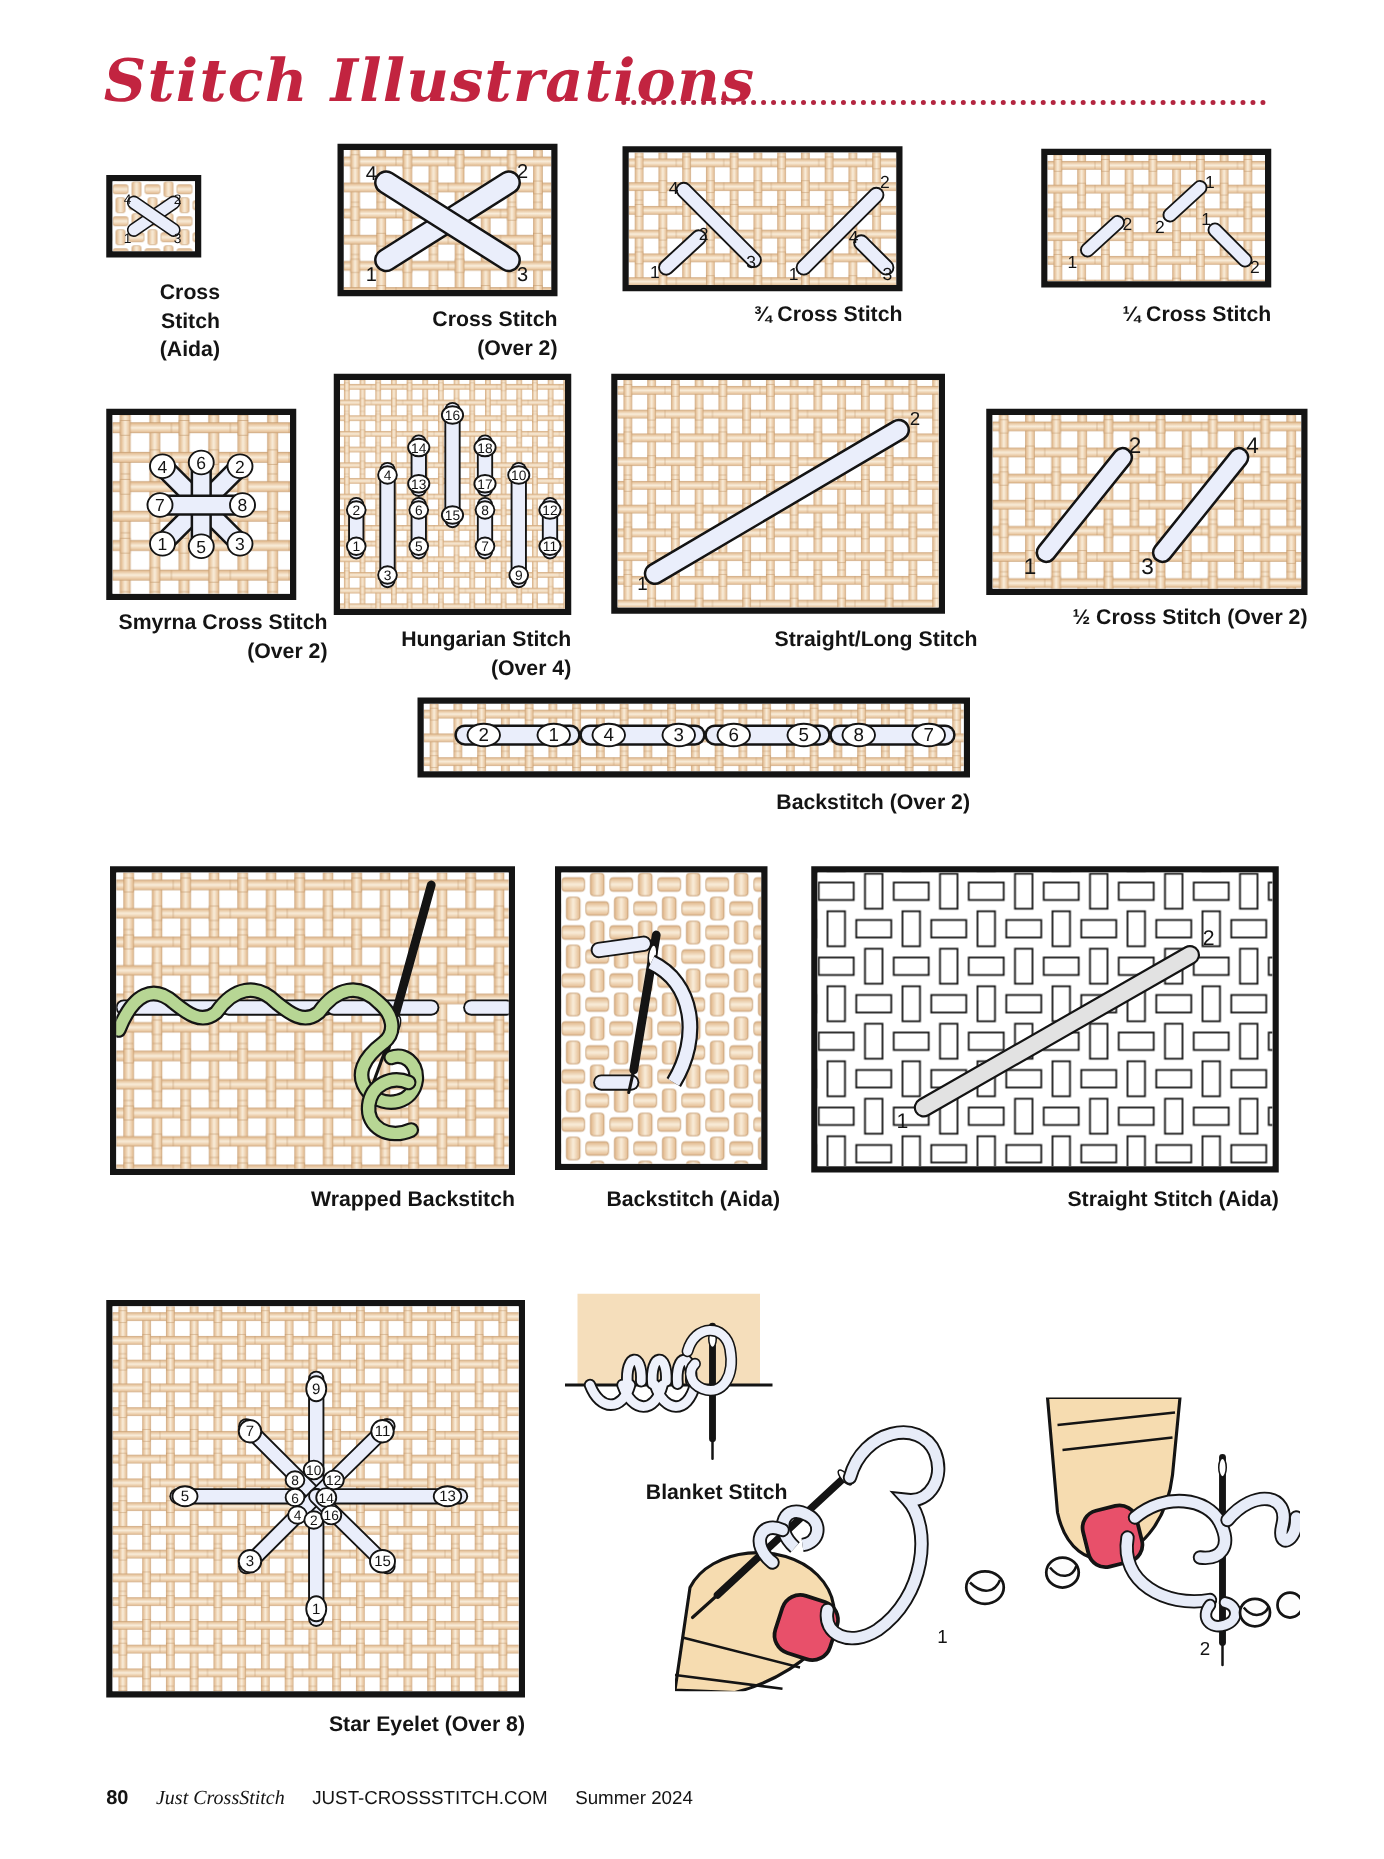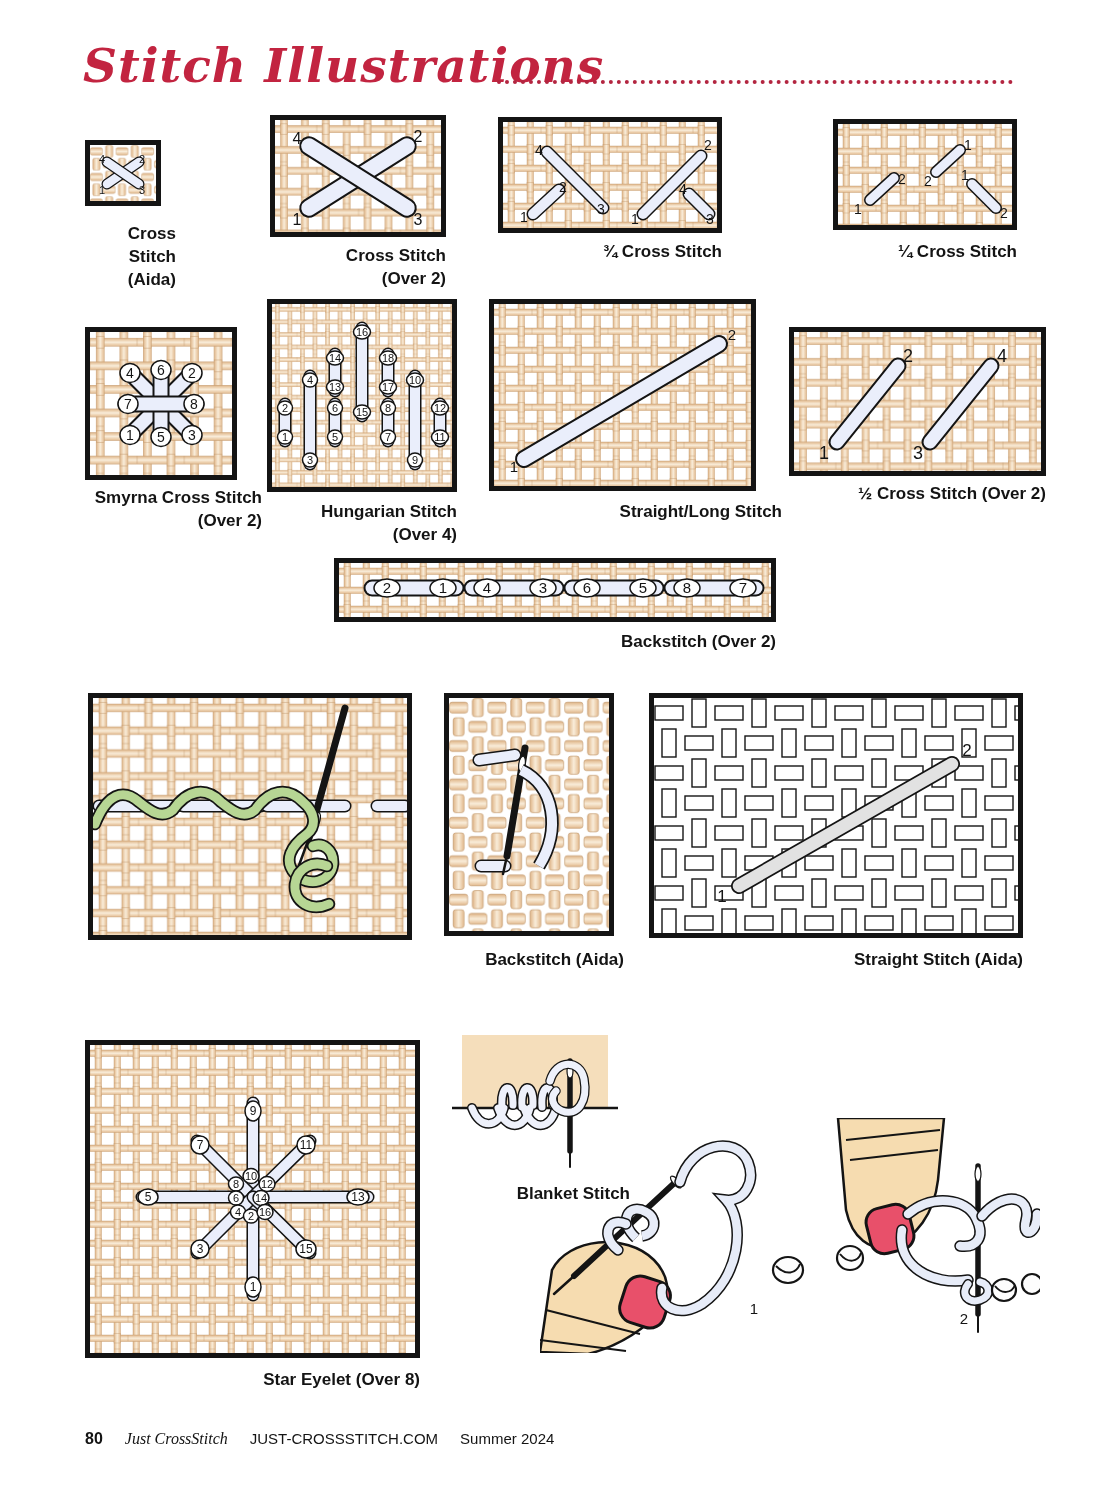--- a/index.html
+++ b/index.html
@@ -390,20 +390,23 @@
         <ellipse cx="224" cy="122" rx="3" ry="7.5" transform="rotate(15 224 122)" fill="#ffffff" stroke="#141414" stroke-width="1.2"></ellipse>
       </g>
       <g>
         <path d="M 2,126 C 14,96 30,90 46,104 C 56,112 68,122 80,112 C 94,92 112,88 128,104 C 138,112 150,122 162,112 C 176,92 194,88 210,104 C 222,114 224,128 214,136 C 198,148 190,162 202,176 C 216,190 238,184 240,166 C 241,152 230,144 220,148" fill="none" stroke="#141414" stroke-width="12.5" stroke-linecap="round"></path>
         <path d="M 2,126 C 14,96 30,90 46,104 C 56,112 68,122 80,112 C 94,92 112,88 128,104 C 138,112 150,122 162,112 C 176,92 194,88 210,104 C 222,114 224,128 214,136 C 198,148 190,162 202,176 C 216,190 238,184 240,166 C 241,152 230,144 220,148" fill="none" stroke="#b7d694" stroke-width="9" stroke-linecap="round"></path>
         <path d="M 236,206 C 218,214 200,204 202,186 C 204,170 220,162 234,168" fill="none" stroke="#141414" stroke-width="12.5" stroke-linecap="round"></path>
         <path d="M 236,206 C 218,214 200,204 202,186 C 204,170 220,162 234,168" fill="none" stroke="#b7d694" stroke-width="9" stroke-linecap="round"></path>
       </g>
     </svg>
   </div>
+  <div class="cap" style="left:88px;top:948px;width:324px">
+    <div>Wrapped Backstitch</div>
+  </div>
 
   <div class="box" style="left:444px;top:693px;width:170px;height:243px">
     <svg width="160" height="233" viewBox="0 0 160 233">
       <rect width="160" height="233" fill="url(#aida38)"></rect>
       <g>
         <line class="so" stroke-width="13" x1="30" y1="62" x2="66" y2="57"></line>
         <line class="si" stroke-width="10" x1="30" y1="62" x2="66" y2="57"></line>
         <line class="so" stroke-width="13" x1="32" y1="168" x2="56" y2="168"></line>
         <line class="si" stroke-width="10" x1="32" y1="168" x2="56" y2="168"></line>
       </g>

